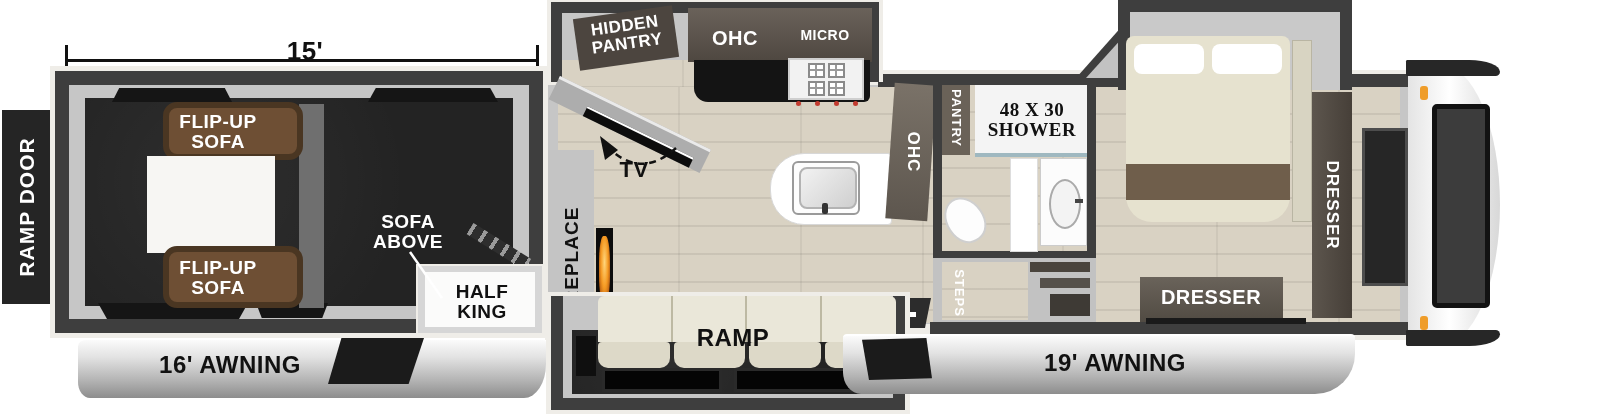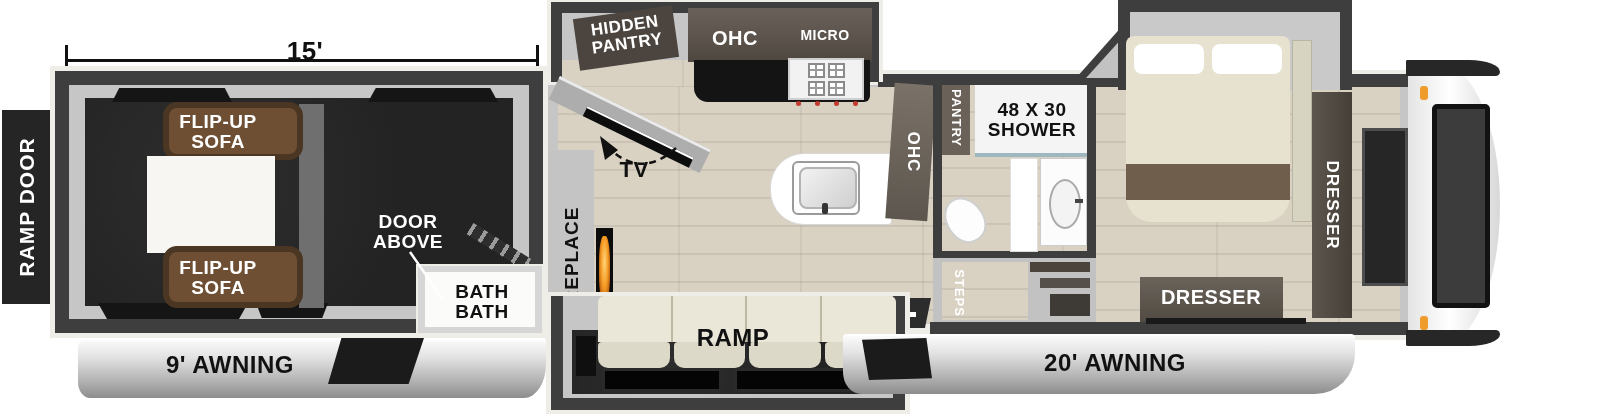--- a/index.html
+++ b/index.html
@@ -54,29 +54,29 @@
   <div class="abs" style="left:256px;top:303px;width:72px;height:15px;background:#151515;clip-path:polygon(0 0,100% 0,92% 100%,8% 100%);"></div>
 
   <div class="abs" style="left:299px;top:104px;width:25px;height:204px;background:#6f6f6f;"></div>
 
   <div class="brown-sofa" style="left:163px;top:102px;width:140px;height:58px;"></div>
   <div class="lblw" style="left:168px;top:112px;width:100px;font-size:19px;"><span>FLIP-UP SOFA</span></div>
   <div class="whitebox" style="left:147px;top:156px;width:128px;height:97px;"></div>
   <div class="brown-sofa" style="left:163px;top:246px;width:140px;height:62px;"></div>
   <div class="lblw" style="left:168px;top:258px;width:100px;font-size:19px;"><span>FLIP-UP SOFA</span></div>
 
-  <div class="lblw" style="left:366px;top:212px;width:84px;font-size:19px;"><span>DOOR ABOVE</span></div>
+  <div class="lblw" style="left:366px;top:212px;width:84px;font-size:19px;"><span>SOFA ABOVE</span></div>
   <div class="abs" style="left:470px;top:222px;width:68px;height:13px;transform:rotate(32deg);transform-origin:left center;background:repeating-linear-gradient(90deg,#9a9a9a 0 4px,#2e2e2e 4px 13px);"></div>
 
   <div class="abs" style="left:416px;top:264px;width:128px;height:71px;background:#d6d6d6;border:2px solid #efede8;box-sizing:border-box;"></div>
   <div class="whitebox" style="left:425px;top:272px;width:110px;height:55px;background:#fbfbfa;"></div>
-  <div class="lbl" style="left:444px;top:282px;width:76px;font-size:19px;"><span>BATH BATH</span></div>
+  <div class="lbl" style="left:444px;top:282px;width:76px;font-size:19px;"><span>HALF KING</span></div>
 
   <div class="awning" style="left:78px;top:338px;width:468px;height:58px;border-radius:8px 4px 22px 12px / 8px 4px 34px 16px;"></div>
-  <div class="lbl" style="left:150px;top:352px;width:160px;font-size:24px;"><span>9' AWNING</span></div>
+  <div class="lbl" style="left:150px;top:352px;width:160px;font-size:24px;"><span>16' AWNING</span></div>
   <div class="abs" style="left:328px;top:338px;width:96px;height:46px;background:#1b1b1b;clip-path:polygon(14% 0,100% 0,84% 100%,0 100%);"></div>
 
   <div class="cream" style="left:545px;top:70px;width:868px;height:270px;"></div>
   <div class="ltgray" style="left:548px;top:85px;width:862px;height:239px;"></div>
   <div class="wood" style="left:558px;top:87px;width:375px;height:236px;"></div>
   <div class="wood" style="left:1096px;top:87px;width:304px;height:236px;"></div>
 
   <div class="wall" style="left:878px;top:74px;width:246px;height:13px;"></div>
   <div class="wall" style="left:1346px;top:74px;width:66px;height:13px;"></div>
   <div class="wall" style="left:930px;top:322px;width:482px;height:13px;"></div>
@@ -132,21 +132,21 @@
     </div>
 
   <div class="wall" style="left:933px;top:76px;width:163px;height:184px;"></div>
   <div class="wood" style="left:942px;top:85px;width:145px;height:166px;"></div>
   <div class="cab" style="left:942px;top:85px;width:28px;height:70px;background:#6a6258;"></div>
   <div class="vtext" style="left:925px;top:111px;width:64px;height:14px;transform:rotate(90deg);color:#fff;font-size:13px;">
       <span>PANTRY</span>
     </div>
 
   <div class="abs" style="left:975px;top:85px;width:112px;height:68px;background:#f4f4f4;border-bottom:4px solid #9fb8c0;"></div>
-  <div class="lbl" style="left:982px;top:100px;width:100px;font-size:19px;"><span>48 X 30 SHOWER</span></div>
+  <div class="lbl" style="left:982px;top:100px;width:100px;font-size:19px;font-family:Liberation Serif, serif;"><span>48 X 30 SHOWER</span></div>
 
   <div class="abs" style="left:1010px;top:158px;width:26px;height:92px;background:#fff;border:1px solid #ddd;"></div>
   <div class="abs" style="left:946px;top:196px;width:38px;height:48px;background:#fdfdfd;border:2px solid #cfcfcf;border-radius:50% 50% 46% 46%;transform:rotate(-34deg);box-sizing:border-box;"></div>
   <div class="abs" style="left:1040px;top:158px;width:47px;height:88px;background:#fcfcfc;border:1px solid #ccc;box-sizing:border-box;">
     <div class="abs" style="left:8px;top:20px;width:28px;height:46px;background:#f3f3f3;border:2px solid #aaa;border-radius:50%;"></div>
     <div class="abs" style="left:34px;top:40px;width:8px;height:4px;background:#444;"></div>
   </div>
 
   <div class="abs" style="left:933px;top:258px;width:163px;height:64px;background:#c2c2c2;"></div>
   <div class="wood" style="left:942px;top:262px;width:86px;height:58px;"></div>
@@ -197,21 +197,21 @@
   </div>
   <div class="abs" style="left:598px;top:342px;width:298px;height:26px;display:grid;grid-template-columns:1fr 1fr 1fr 1fr;gap:4px;">
     <div style="background:#ddd9c8;border-radius:4px 4px 10px 10px;"></div>
     <div style="background:#ddd9c8;border-radius:4px 4px 10px 10px;"></div>
     <div style="background:#ddd9c8;border-radius:4px 4px 10px 10px;"></div>
     <div style="background:#ddd9c8;border-radius:4px 4px 10px 10px;"></div>
   </div>
   <div class="lbl" style="left:688px;top:325px;width:90px;font-size:24px;"><span>RAMP</span></div>
 
   <div class="awning" style="left:843px;top:334px;width:512px;height:58px;border-radius:4px 4px 40px 18px / 4px 4px 40px 22px;"></div>
-  <div class="lbl" style="left:1030px;top:350px;width:170px;font-size:24px;"><span>20' AWNING</span></div>
+  <div class="lbl" style="left:1030px;top:350px;width:170px;font-size:24px;"><span>19' AWNING</span></div>
   <div class="abs" style="left:862px;top:338px;width:70px;height:42px;background:#1b1b1b;clip-path:polygon(0 4%,92% 0,100% 96%,10% 100%);"></div>
 
   <div class="abs" style="left:1408px;top:64px;width:92px;height:282px;background:linear-gradient(90deg,#e4e4e4 0%,#ffffff 45%,#d8d8d8 100%);border-radius:4px 64px 64px 4px / 4px 150px 150px 4px;"></div>
   <div class="abs" style="left:1406px;top:60px;width:94px;height:16px;background:#272727;border-radius:2px 42px 6px 2px / 2px 16px 6px 2px;"></div>
   <div class="abs" style="left:1406px;top:330px;width:94px;height:16px;background:#272727;border-radius:2px 6px 42px 2px / 2px 6px 16px 2px;"></div>
   <div class="abs" style="left:1432px;top:104px;width:58px;height:204px;background:#3c3c3c;border:5px solid #121212;border-radius:5px;box-sizing:border-box;"></div>
   <div class="abs" style="left:1420px;top:86px;width:8px;height:14px;background:#ef9d2a;border-radius:3px;"></div>
   <div class="abs" style="left:1420px;top:316px;width:8px;height:14px;background:#ef9d2a;border-radius:3px;"></div>
 
   <svg width="1600" height="419" viewBox="0 0 1600 419">

